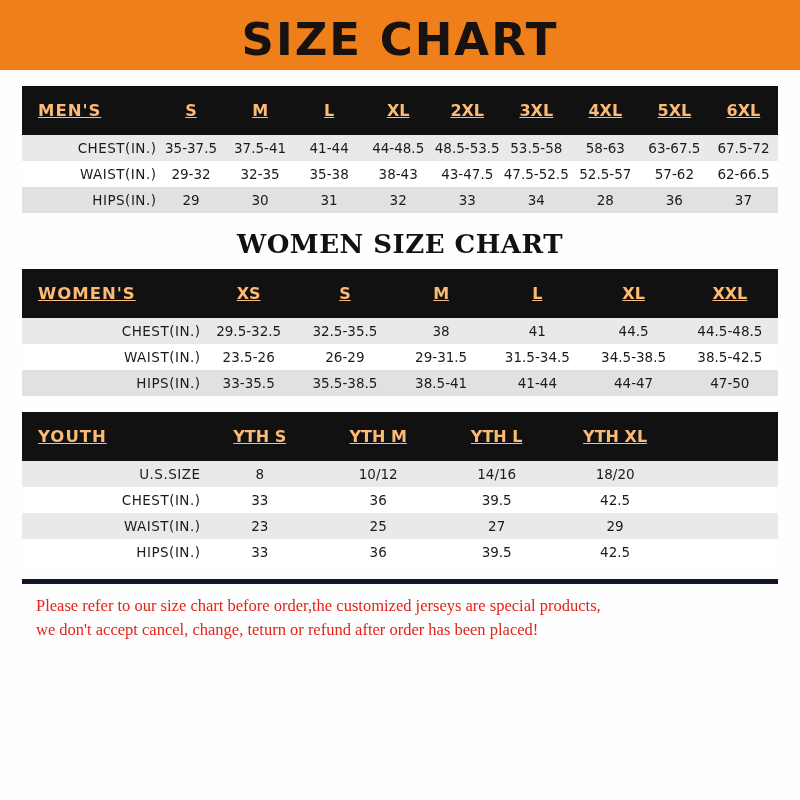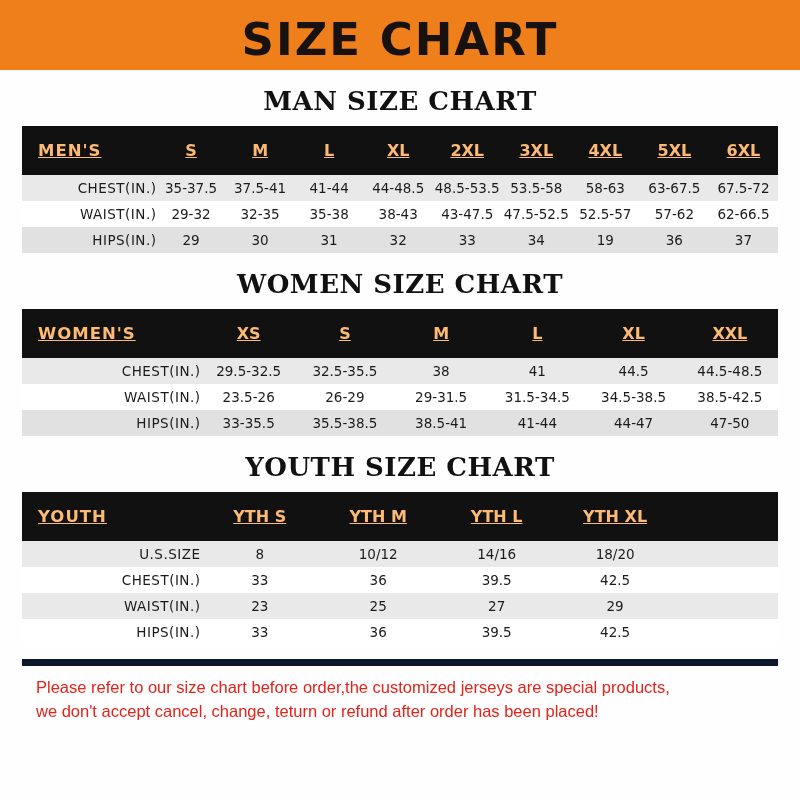--- a/index.html
+++ b/index.html
@@ -95,43 +95,42 @@
   .women thead th { font-size: 17px; }
   .women thead th.rowhead { font-size: 17px; }
   .women td { height: 29px; font-size: 14px; }
 
   .youth thead th { font-size: 17px; }
   .youth thead th.rowhead { font-size: 17px; margin-top: 16px; }
   .youth td { height: 30px; font-size: 14px; }
 
   .notice {
     margin-top: 14px;
-    border-top: 7px solid #0f172a;
+    border-top: 5px solid #0f172a;
     padding: 10px 14px 0 14px;
     color: #e2231a;
     font-size: 16.5px;
     line-height: 1.45;
-    font-family: Liberation Sans, sans-serif;
+    font-family: Liberation Serif, serif;
     text-align: left;
   }
   .notice .line { display: block; }
 </style>
 </head>
 <body>
 
 <div class="page">
 
   <div class="banner">
     <div class="banner-title">SIZE CHART</div>
   </div>
 
   <div class="content">
 
     <div class="section">
-      <div class="section-title">MAN SIZE CHART</div>
       <table class="size men">
         <thead>
           <tr>
             <th class="rowhead" style="width:16%">MEN'S</th>
             <th style="width:9.3%">S</th>
             <th style="width:9.3%">M</th>
             <th style="width:9.3%">L</th>
             <th style="width:9.3%">XL</th>
             <th style="width:9.3%">2XL</th>
             <th style="width:9.3%">3XL</th>
@@ -166,21 +165,21 @@
             <td>62-66.5</td>
           </tr>
           <tr class="band-mid">
             <td class="rowhead">HIPS(IN.)</td>
             <td>29</td>
             <td>30</td>
             <td>31</td>
             <td>32</td>
             <td>33</td>
             <td>34</td>
-            <td>19</td>
+            <td>28</td>
             <td>36</td>
             <td>37</td>
           </tr>
         </tbody>
       </table>
     </div>
 
     <div class="section">
       <div class="section-title">WOMEN SIZE CHART</div>
       <table class="size women">
@@ -221,21 +220,20 @@
             <td>38.5-41</td>
             <td>41-44</td>
             <td>44-47</td>
             <td>47-50</td>
           </tr>
         </tbody>
       </table>
     </div>
 
     <div class="section">
-      <div class="section-title">YOUTH SIZE CHART</div>
       <table class="size youth">
         <thead>
           <tr>
             <th class="rowhead" style="width:22%">YOUTH</th>
             <th style="width:16%">YTH S</th>
             <th style="width:16%">YTH M</th>
             <th style="width:16%">YTH L</th>
             <th style="width:16%">YTH XL</th>
             <th style="width:14%"></th>
           </tr>

